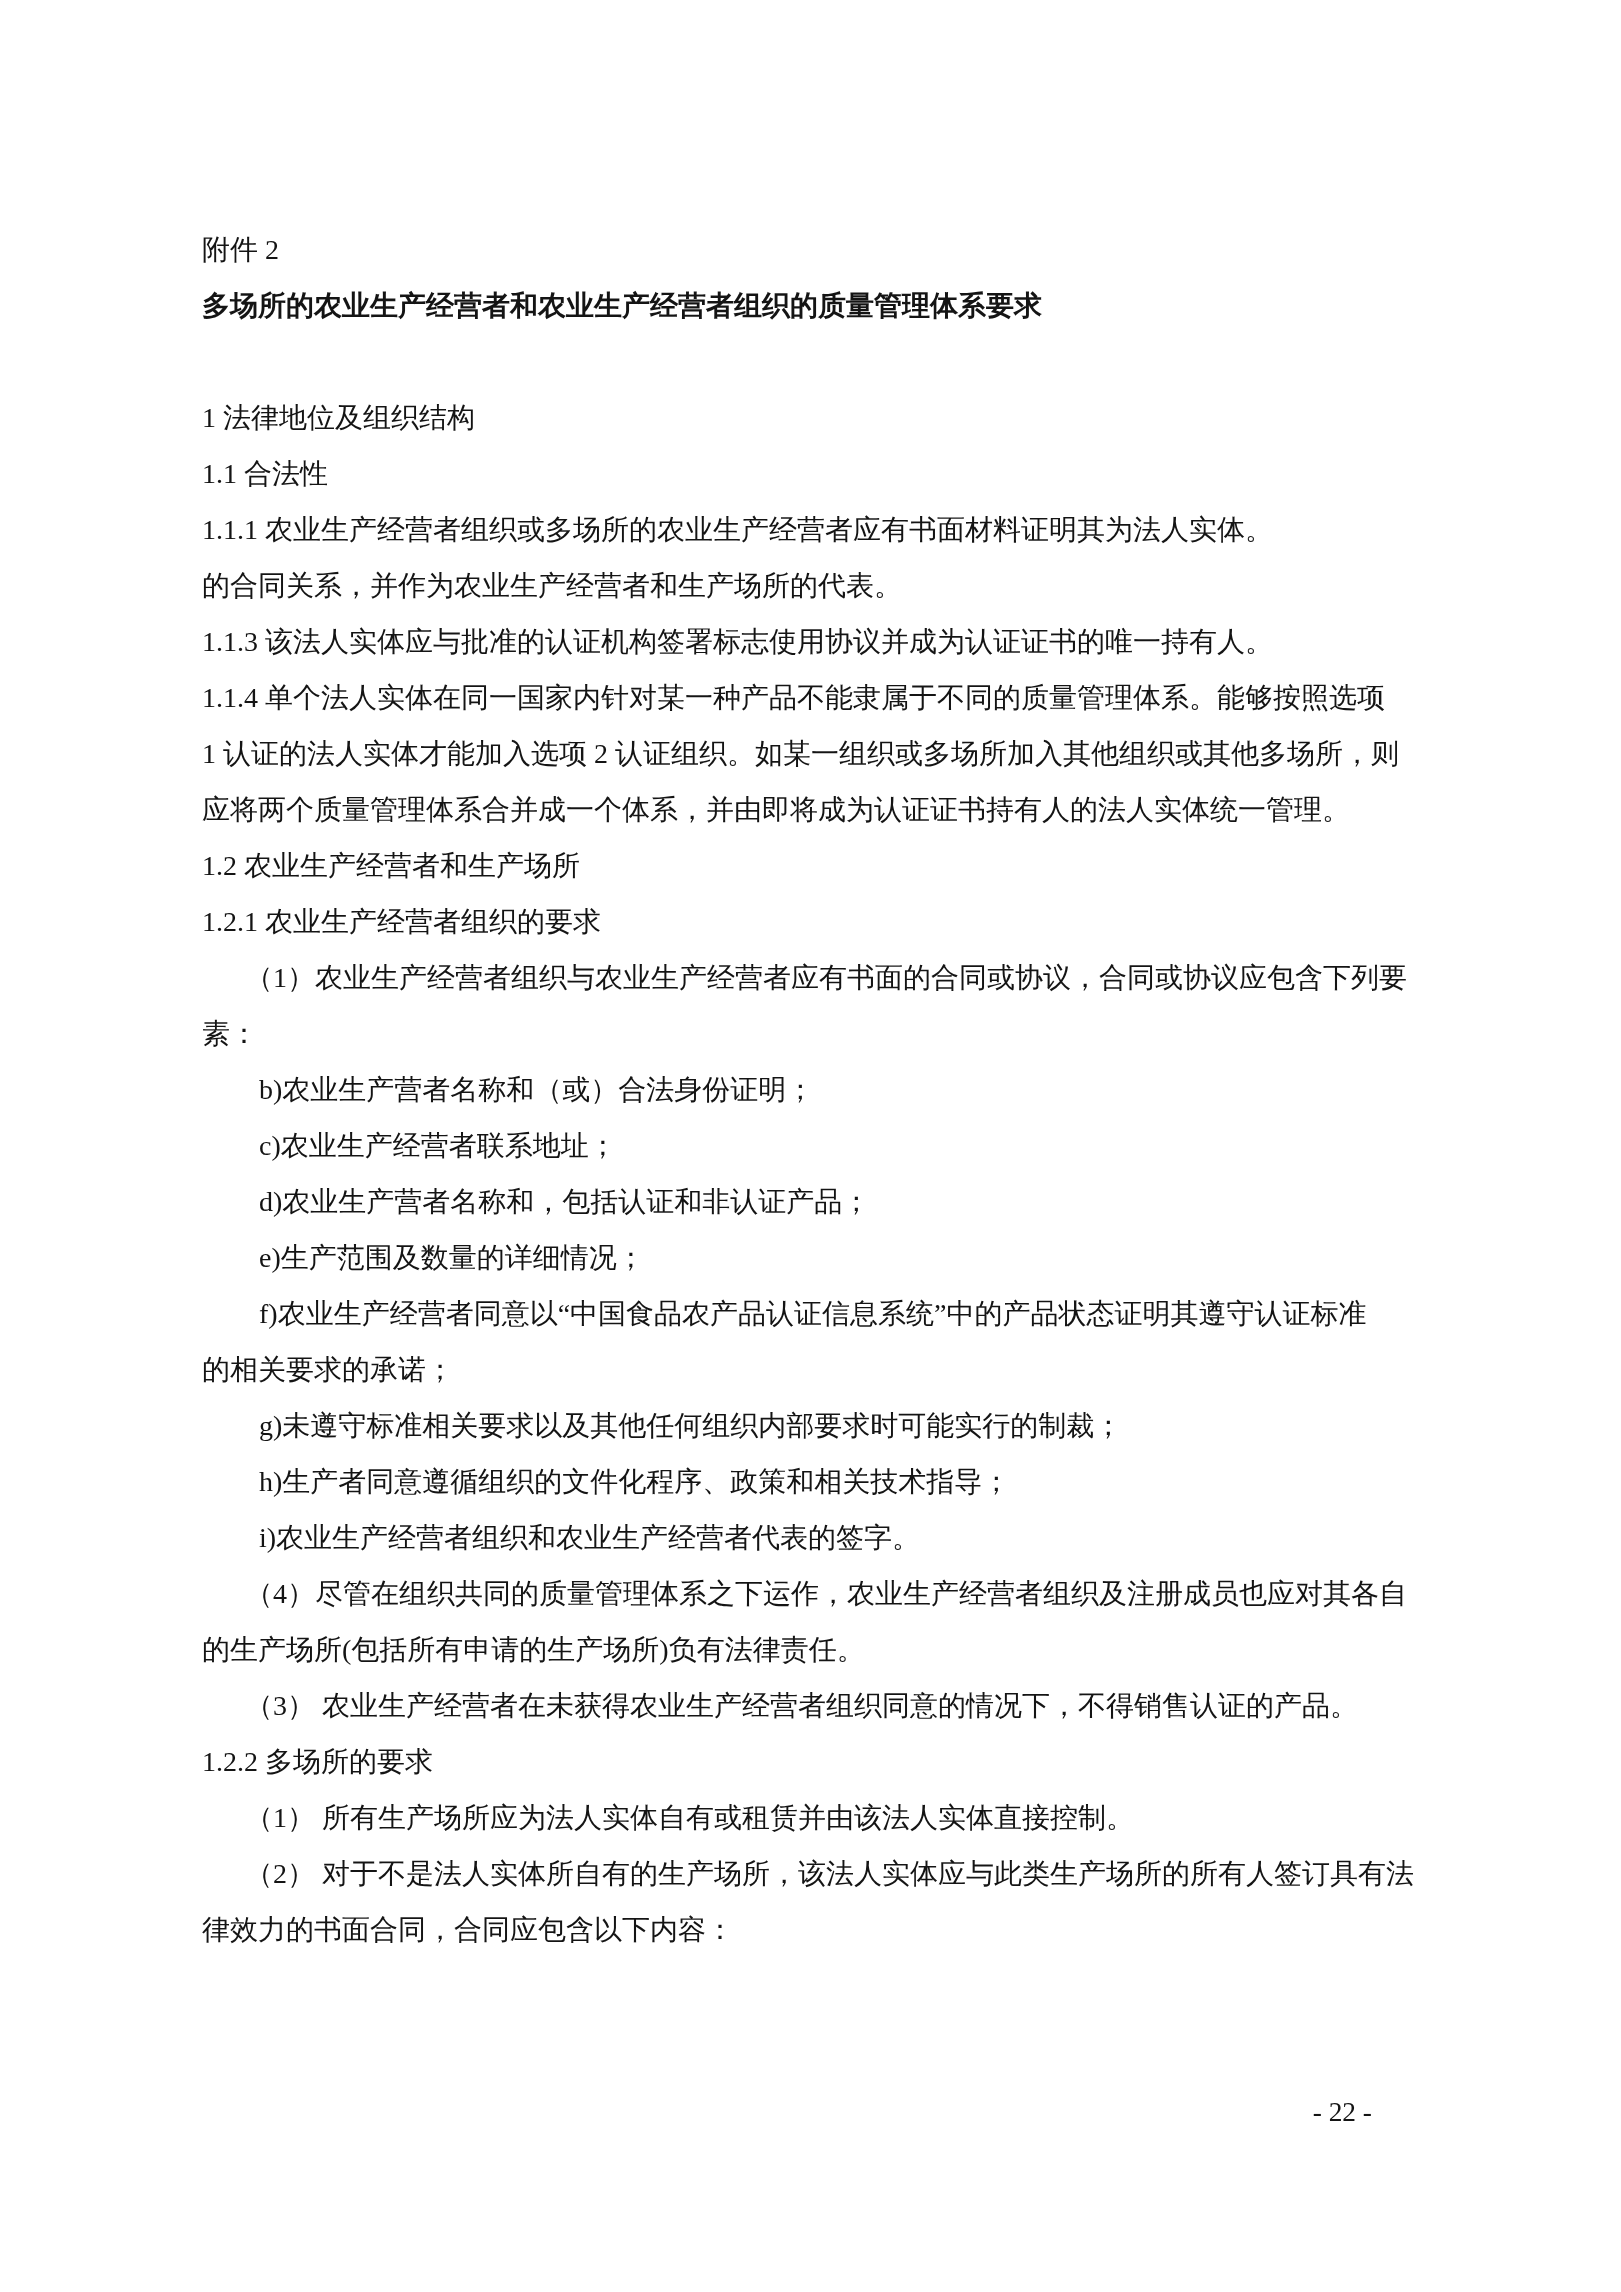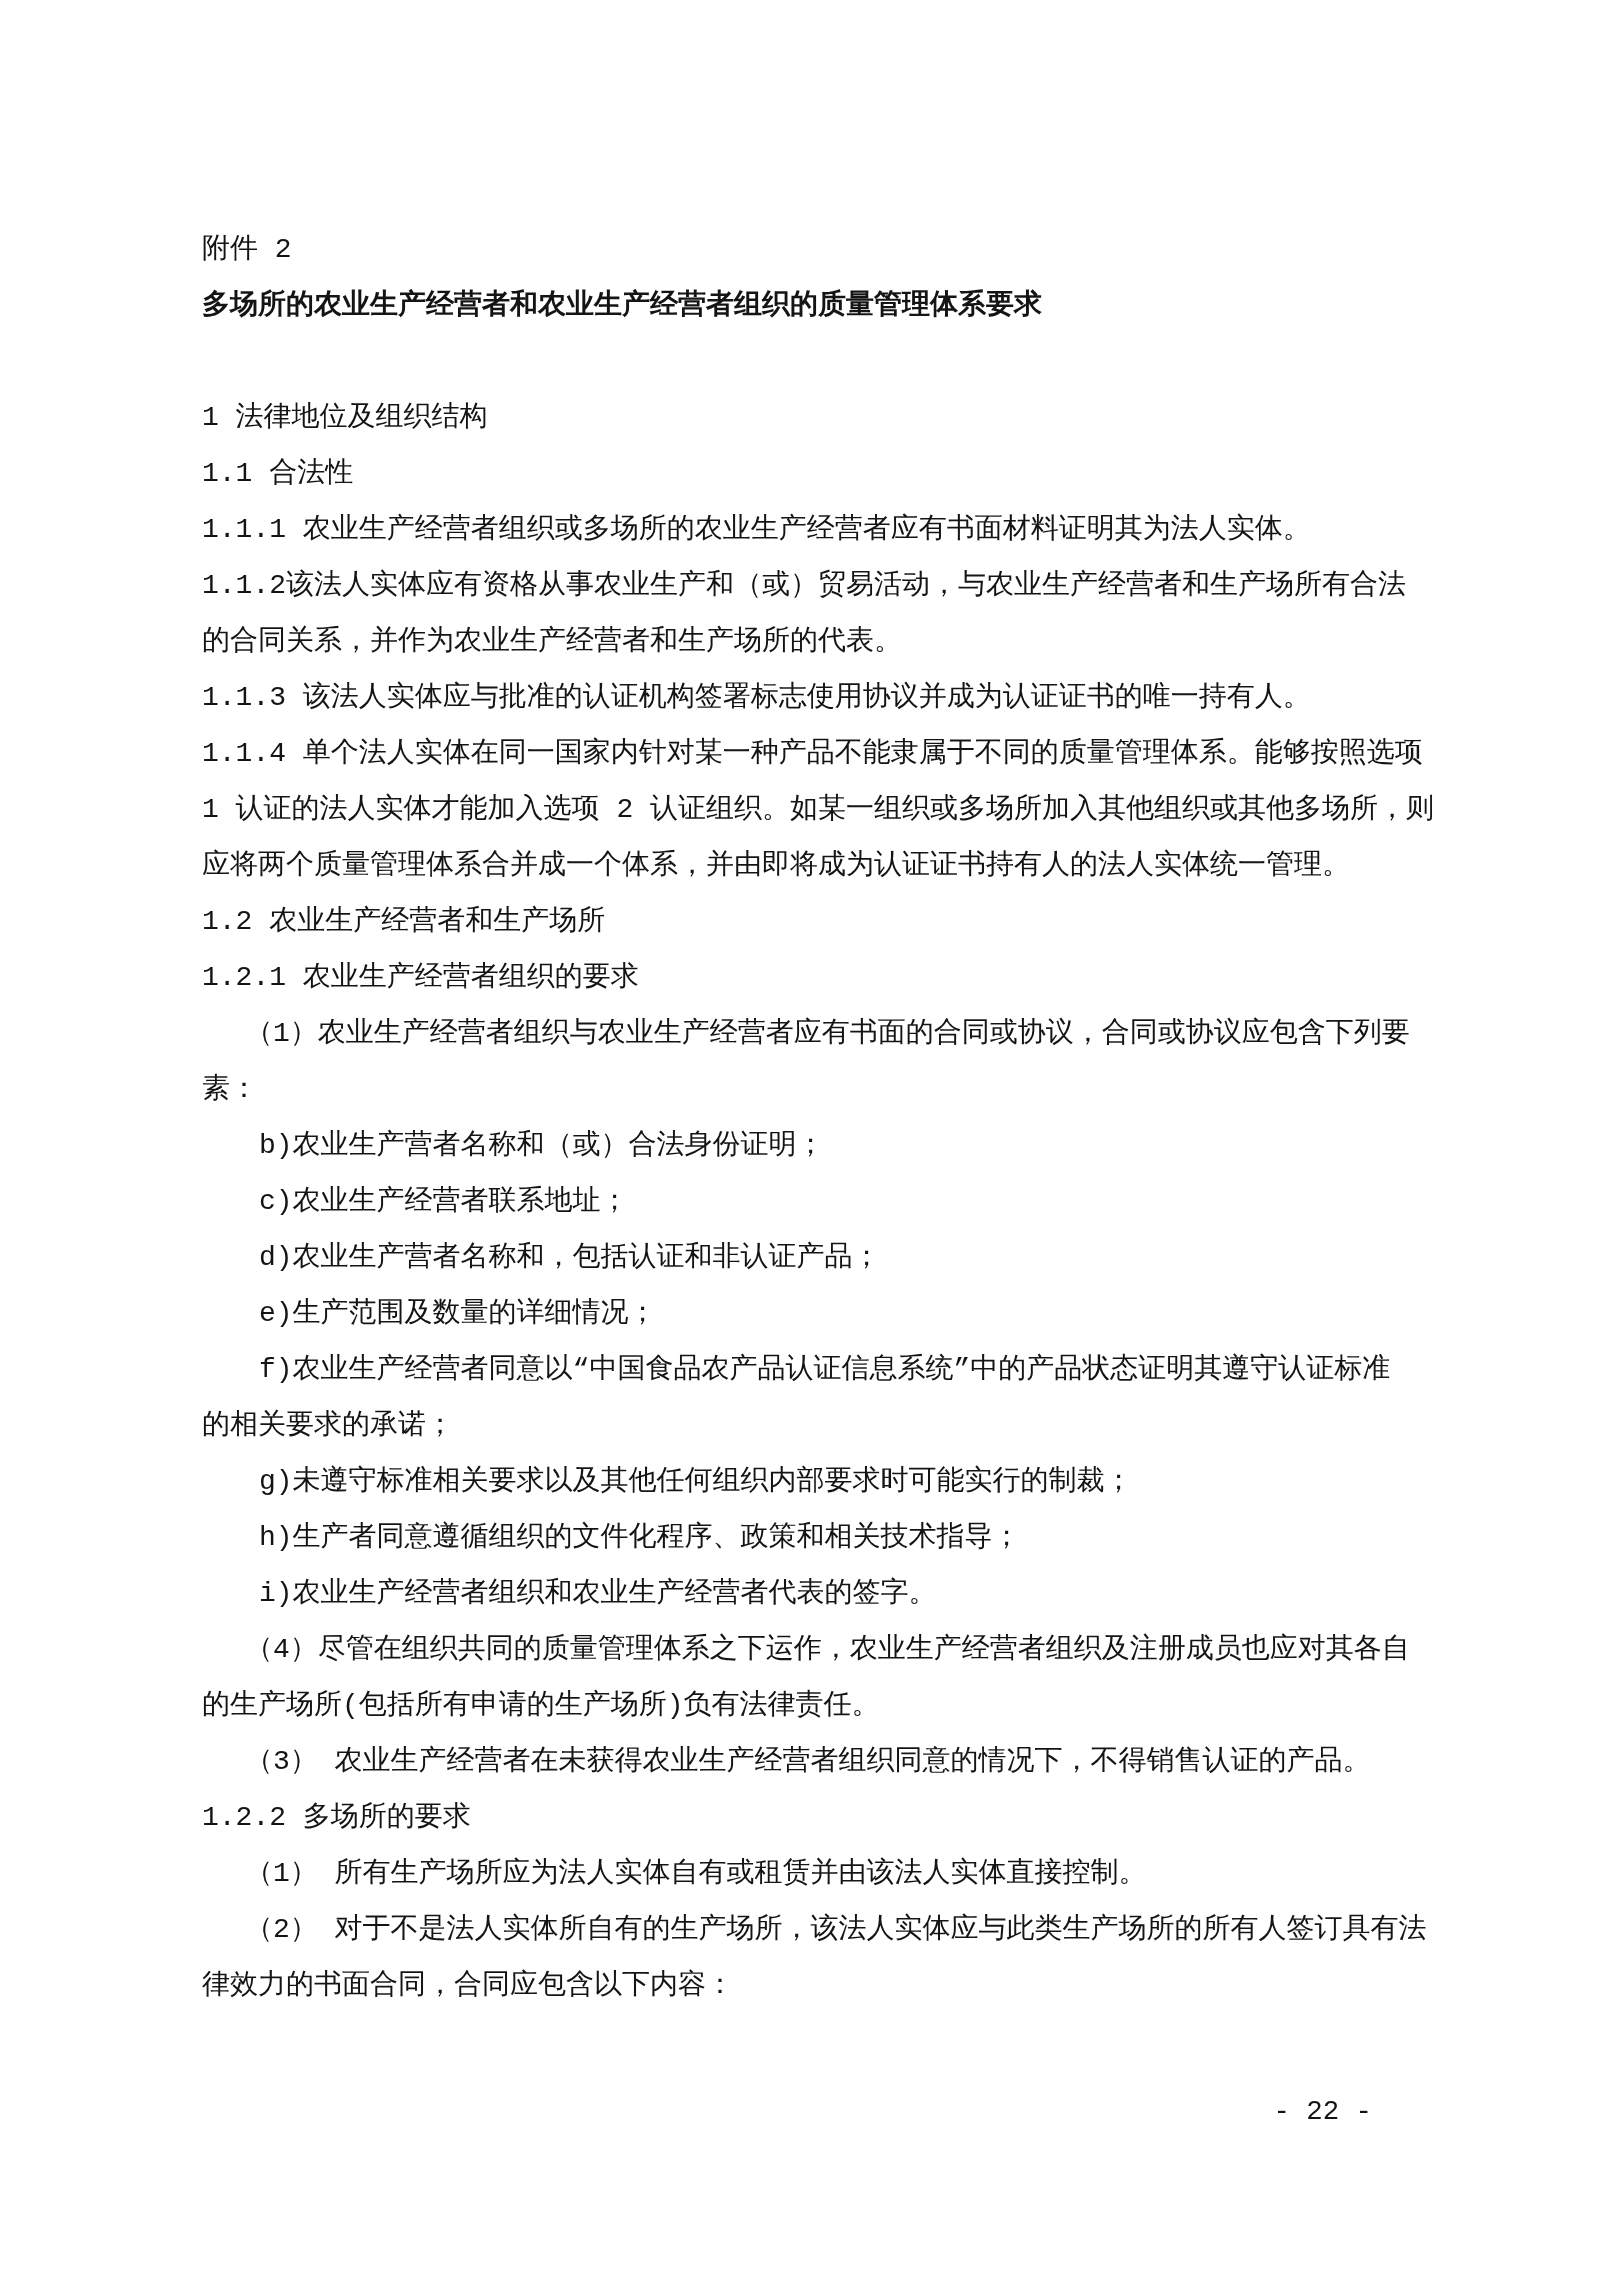--- a/index.html
+++ b/index.html
@@ -6,21 +6,21 @@
     margin: 0;
     padding: 0;
     background: #ffffff;
   }
   .page {
     position: relative;
     width: 1621px;
     height: 2293px;
     background: #ffffff;
     color: #141414;
-    font-family: Liberation Mono, monospace;
+    font-family: Liberation Serif, serif;
     overflow: hidden;
   }
   .content {
     position: absolute;
     left: 202px;
     top: 222px;
     width: 1219px;
   }
   .content p, .content h1 {
     margin: 0;
@@ -53,21 +53,20 @@
 <body>
 
 <div class="page">
   <div class="content">
     <p>附件 2</p>
     <h1 class="doc-title">多场所的农业生产经营者和农业生产经营者组织的质量管理体系要求</h1>
 
     <p>1 法律地位及组织结构</p>
     <p>1.1 合法性</p>
     <p>1.1.1 农业生产经营者组织或多场所的农业生产经营者应有书面材料证明其为法人实体。</p>
-    <p>1.1.2该法人实体应有资格从事农业生产和（或）贸易活动，与农业生产经营者和生产场所有合法</p>
     <p>的合同关系，并作为农业生产经营者和生产场所的代表。</p>
     <p>1.1.3 该法人实体应与批准的认证机构签署标志使用协议并成为认证证书的唯一持有人。</p>
     <p>1.1.4 单个法人实体在同一国家内针对某一种产品不能隶属于不同的质量管理体系。能够按照选项</p>
     <p>1 认证的法人实体才能加入选项 2 认证组织。如某一组织或多场所加入其他组织或其他多场所，则</p>
     <p>应将两个质量管理体系合并成一个体系，并由即将成为认证证书持有人的法人实体统一管理。</p>
     <p>1.2 农业生产经营者和生产场所</p>
     <p>1.2.1 农业生产经营者组织的要求</p>
     <p class="indp">（1）农业生产经营者组织与农业生产经营者应有书面的合同或协议，合同或协议应包含下列要</p>
     <p>素：</p>
     <p class="ind">b)农业生产营者名称和（或）合法身份证明；</p>

